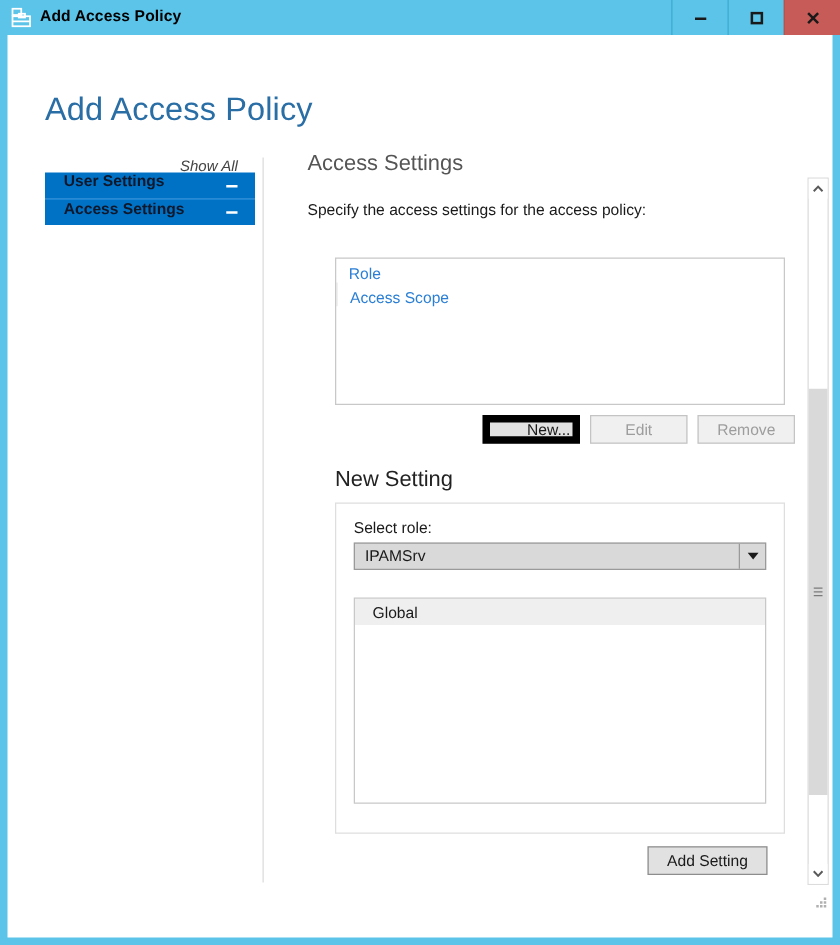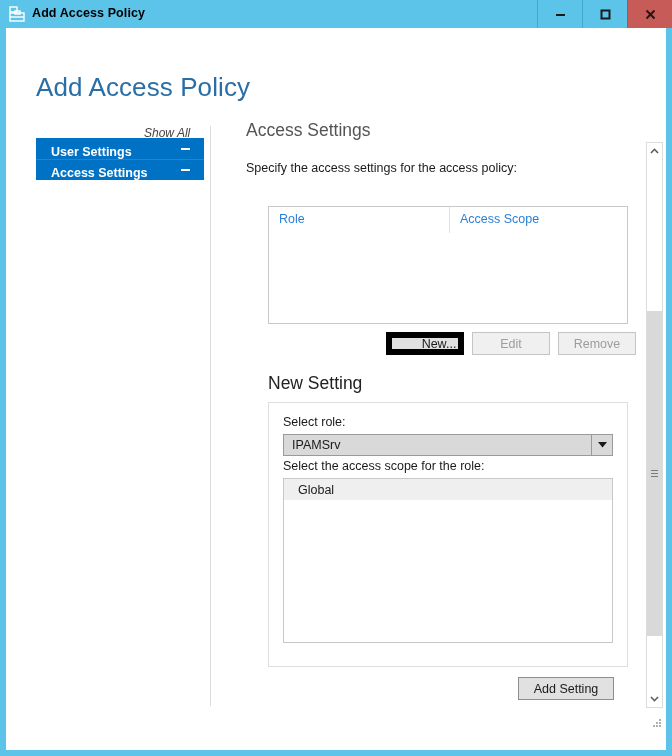--- a/index.html
+++ b/index.html
@@ -100,25 +100,25 @@
     font-style: italic;
   }
   .nav {
     position: absolute;
     left: 30px; top: 110px;
     width: 168px;
   }
   .nav-item {
     height: 21px;
     background: #0072c6;
-    color: #ffffff;
+    color: #0f172a;
     font-size: 12.5px;
     font-weight: bold;
     display: flex;
-    align-items: flex-end;
+    align-items: flex-start;
     position: relative;
     box-sizing: border-box;
   }
   .nav-item + .nav-item { border-top: 1px solid #1b85d6; }
   .nav-label {
     margin-left: 15px;
     white-space: nowrap;
   }
   .nav-toggle {
     position: absolute;
@@ -167,20 +167,21 @@
     width: 360px;
     height: 118px;
     border: 1px solid #c8c8c8;
     background: #ffffff;
     box-sizing: border-box;
   }
   .lv-header {
     display: flex;
     height: 26px;
     position: relative;
+    flex-direction: column;
   }
   .lv-col {
     font-size: 12.5px;
     color: #2a7fd4;
     padding: 5px 0 0 10px;
     box-sizing: border-box;
     white-space: nowrap;
   }
   .lv-col.c1 { width: 180px; }
   .lv-col.c2 { width: 178px; border-left: 1px solid #e2e2e2; }
@@ -452,21 +453,20 @@
 
       <div class="combo">
         <span class="combo-value">IPAMSrv</span>
         <span class="combo-arrow">
           <svg width="9" height="6" viewBox="0 0 9 6">
             <polygon points="0,0 9,0 4.5,5.5" fill="#1a1a1a"></polygon>
           </svg>
         </span>
       </div>
 
-      <div class="gb-label scope">Select the access scope for the role:</div>
 
       <div class="scopelist">
         <div class="scope-item">Global</div>
       </div>
     </div>
 
     <button class="btn add-setting-btn">Add Setting</button>
 
     <div class="scrollbar">
       <div class="sb-arrow up">

